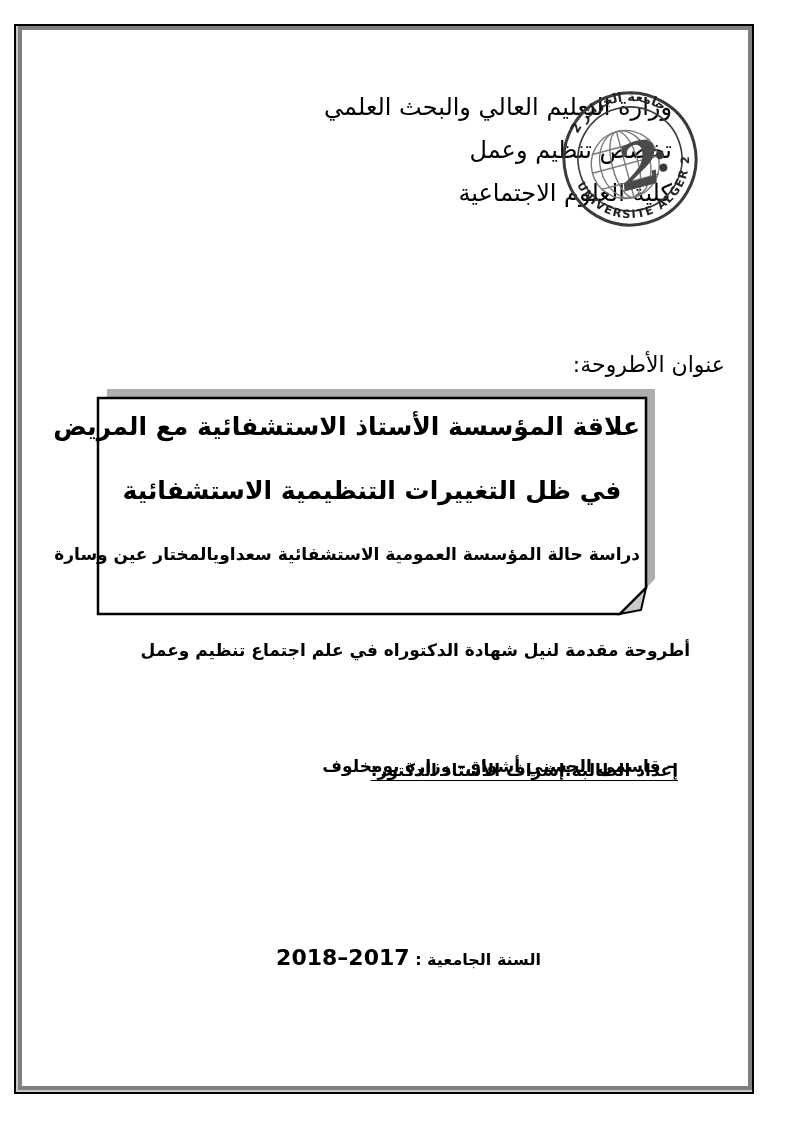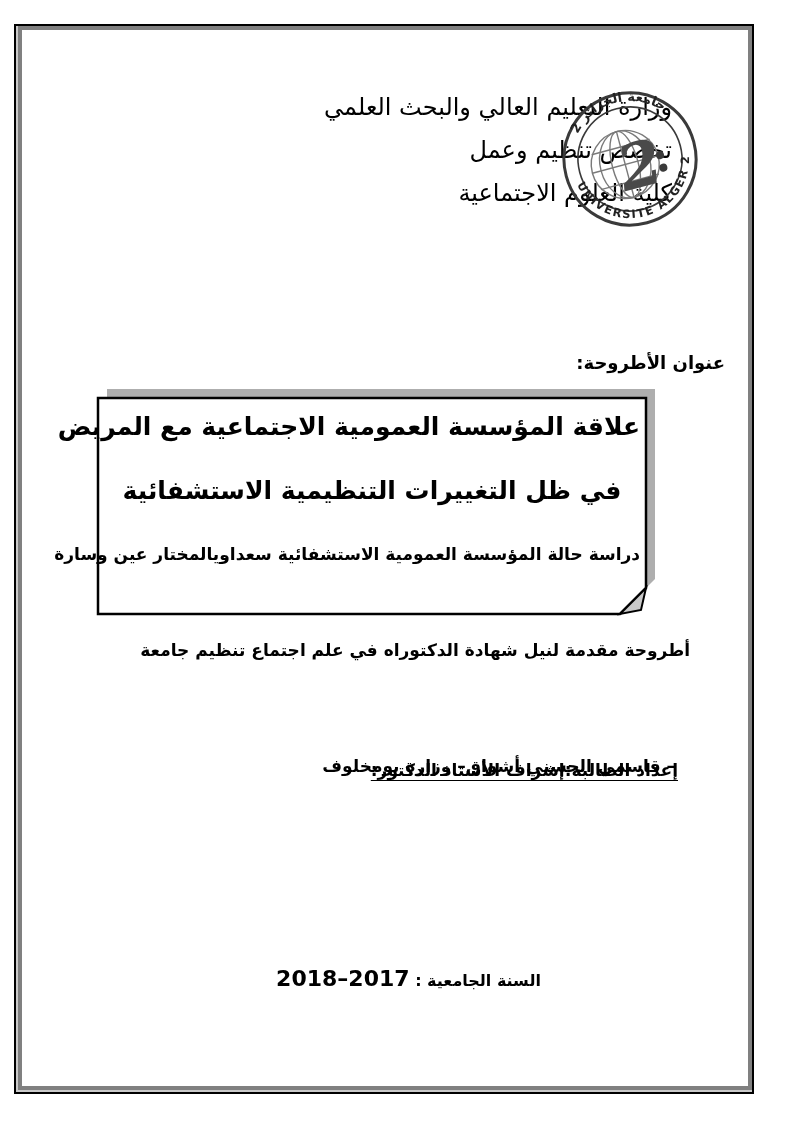--- a/index.html
+++ b/index.html
@@ -17,36 +17,36 @@
 
   
   .header{position:absolute;top:86px;right:115px;width:550px;text-align:right;
           font-weight:normal;font-size:24px;line-height:43px;white-space:nowrap;}
 
   
   .logo{position:absolute;left:552px;top:88px;width:156px;height:142px;}
   .logo svg{width:100%;height:100%;}
 
   
-  .title-label{position:absolute;top:352px;right:62px;font-size:18px;font-weight:bold;}
+  .title-label{position:absolute;top:352px;right:62px;font-size:22px;font-weight:normal;}
 
   
   .title-box{position:absolute;left:96px;top:386px;width:570px;height:240px;}
   .title-box svg{position:absolute;inset:0;width:100%;height:100%;}
   .tb-text{position:absolute;left:8px;right:26px;text-align:center;font-weight:bold;white-space:nowrap;}
   .tb-line1{top:26px;font-size:25px;}
   .tb-line2{top:90px;font-size:25px;}
   .tb-sub{top:158px;font-size:17px;}
 
   
   .statement{position:absolute;top:640px;right:97px;font-size:17px;font-weight:bold;white-space:nowrap;}
   .sup-heading{position:absolute;top:760px;right:109px;font-size:17px;font-weight:bold;
                text-decoration:underline;text-underline-offset:4px;white-space:nowrap;}
   .sup-names{position:absolute;top:756px;right:112px;font-size:17px;font-weight:bold;white-space:nowrap;}
-  .year{position:absolute;top:966px;left:30px;right:0;text-align:center;
+  .year{position:absolute;top:945px;left:30px;right:0;text-align:center;
         font-size:16px;font-weight:bold;}
   .year .num{font-size:22px;letter-spacing:0.5px;}
 </style>
 </head>
 <body>
 
 <div class="page">
 
   <div class="frame">
     <div class="f2"></div>
@@ -92,26 +92,26 @@
   </div>
 
   <div class="title-label">عنوان الأطروحة:</div>
 
   <div class="title-box">
     <svg viewBox="0 0 570 240">
       <polygon points="11,3 559,3 559,193 533,219 11,219" fill="#aeaeae"></polygon>
       <polygon points="2,12 550,12 550,202 524,228 2,228" fill="#ffffff" stroke="#000" stroke-width="2.5"></polygon>
       <polygon points="550,202 524,228 545,224" fill="#c9c9c9" stroke="#000" stroke-width="2"></polygon>
     </svg>
-    <div class="tb-text tb-line1">علاقة المؤسسة العمومية الاجتماعية مع المريض</div>
+    <div class="tb-text tb-line1">علاقة المؤسسة الأستاذ الاستشفائية مع المريض</div>
     <div class="tb-text tb-line2">في ظل التغييرات التنظيمية الاستشفائية</div>
     <div class="tb-text tb-sub">دراسة حالة المؤسسة العمومية الاستشفائية سعداويالمختار عين وسارة</div>
   </div>
 
-  <div class="statement">أطروحة مقدمة لنيل شهادة الدكتوراه في علم اجتماع تنظيم جامعة</div>
+  <div class="statement">أطروحة مقدمة لنيل شهادة الدكتوراه في علم اجتماع تنظيم وعمل</div>
 
   <div class="sup-heading">إعداد الطالبة:إشراف الأستاذ الدكتور:</div>
   <div class="sup-names">– قاسمي الحسني أشواق– وزارة بومخلوف</div>
 
   <div class="year">
     <span>السنة الجامعية :</span>
     <span class="num">2017–2018</span>
   </div>
 
 </div>

